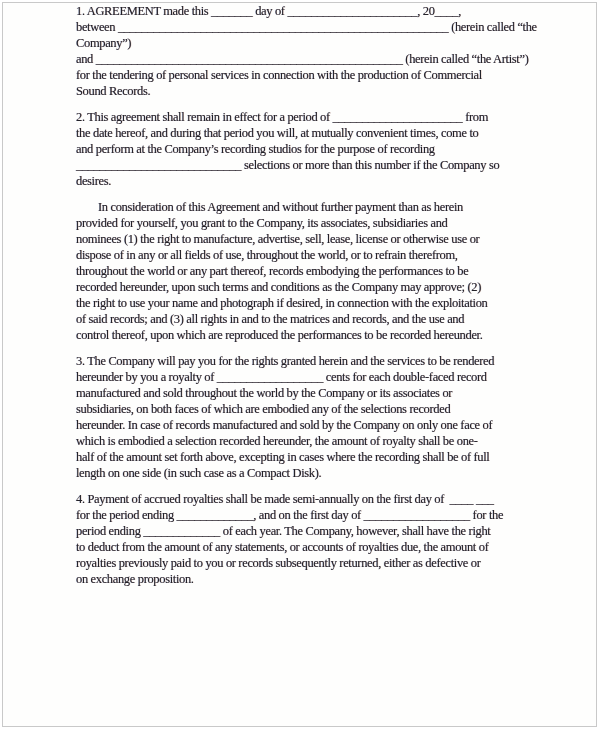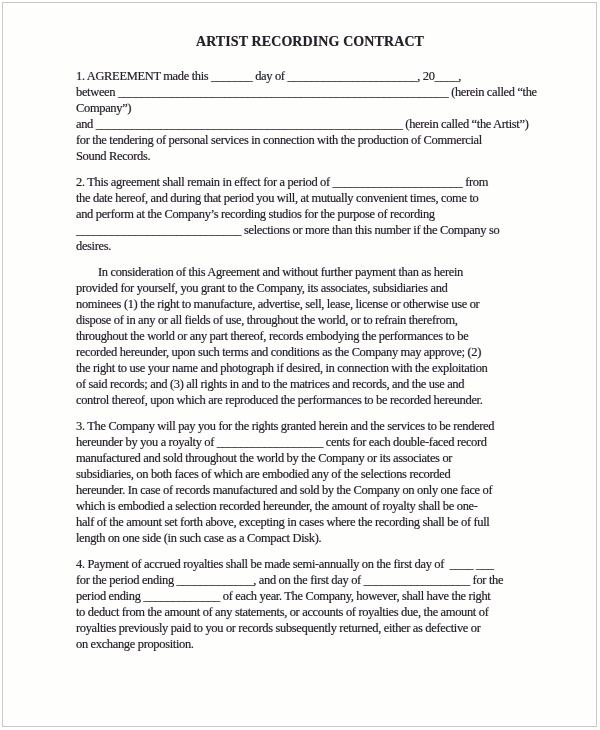--- a/index.html
+++ b/index.html
@@ -53,21 +53,20 @@
   .para.indent-first {
     text-indent: 22px;
   }
 </style>
 </head>
 <body>
 
 <div class="canvas">
   <div class="page">
     <div class="content">
-      <div class="doc-title">ARTIST RECORDING CONTRACT</div>
 
       <div class="para">1. AGREEMENT made this _______ day of ______________________, 20____,
 between ________________________________________________________ (herein called “the
 Company”)
 and ____________________________________________________ (herein called “the Artist”)
 for the tendering of personal services in connection with the production of Commercial
 Sound Records.</div>
 
       <div class="para">2. This agreement shall remain in effect for a period of ______________________ from
 the date hereof, and during that period you will, at mutually convenient times, come to

